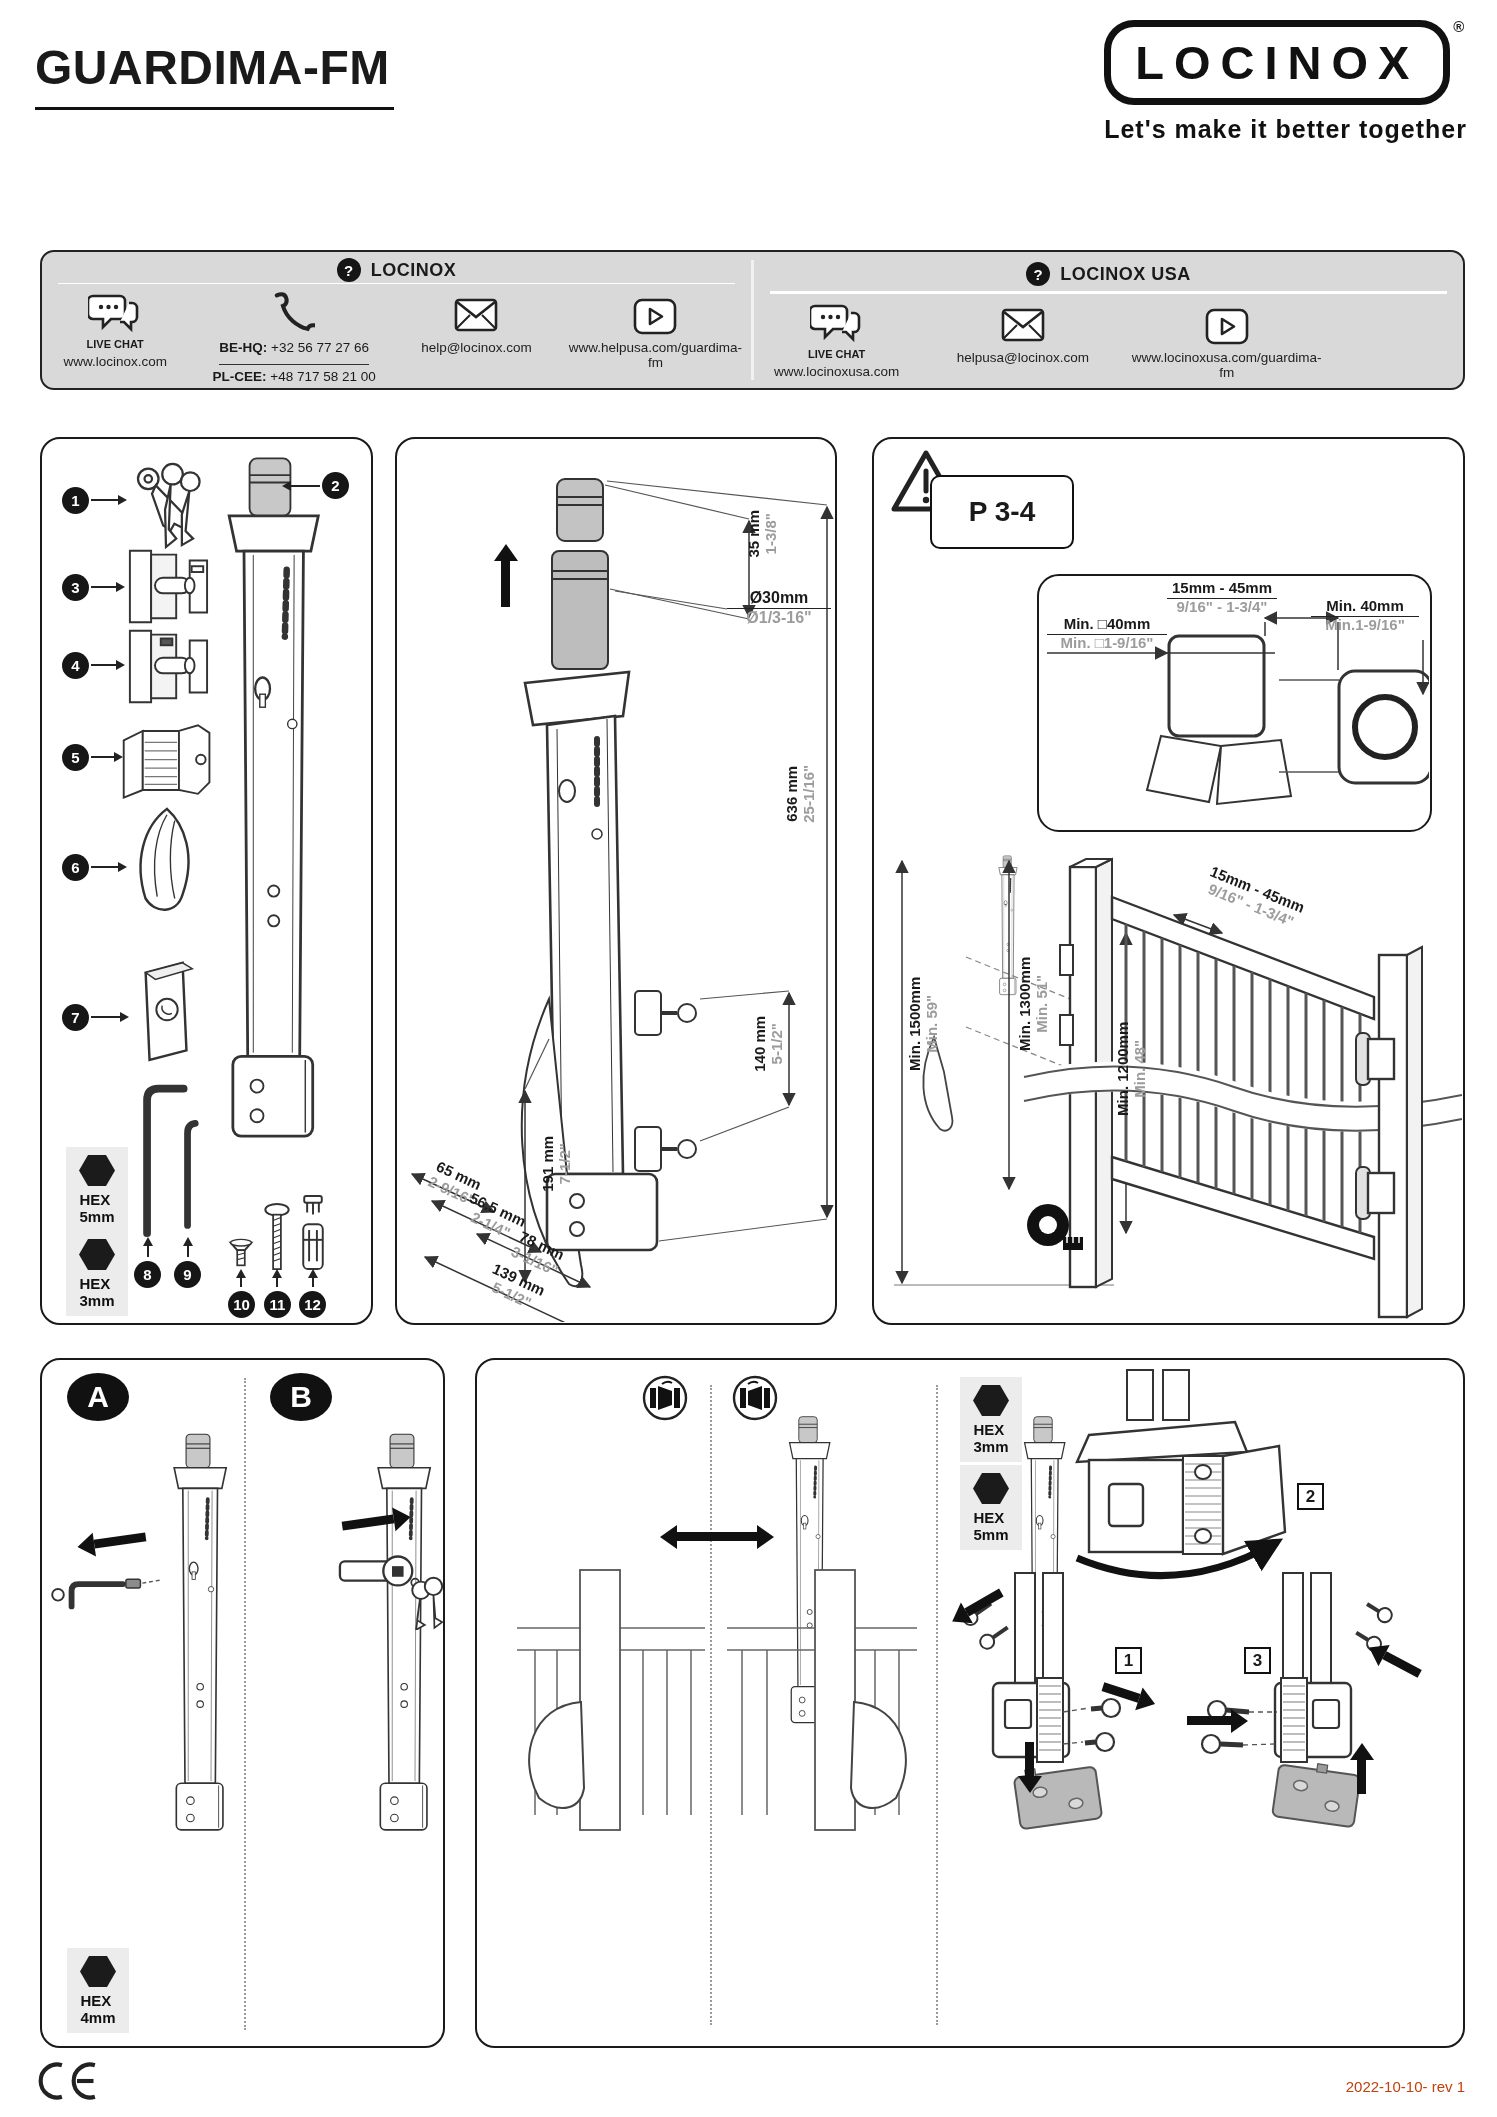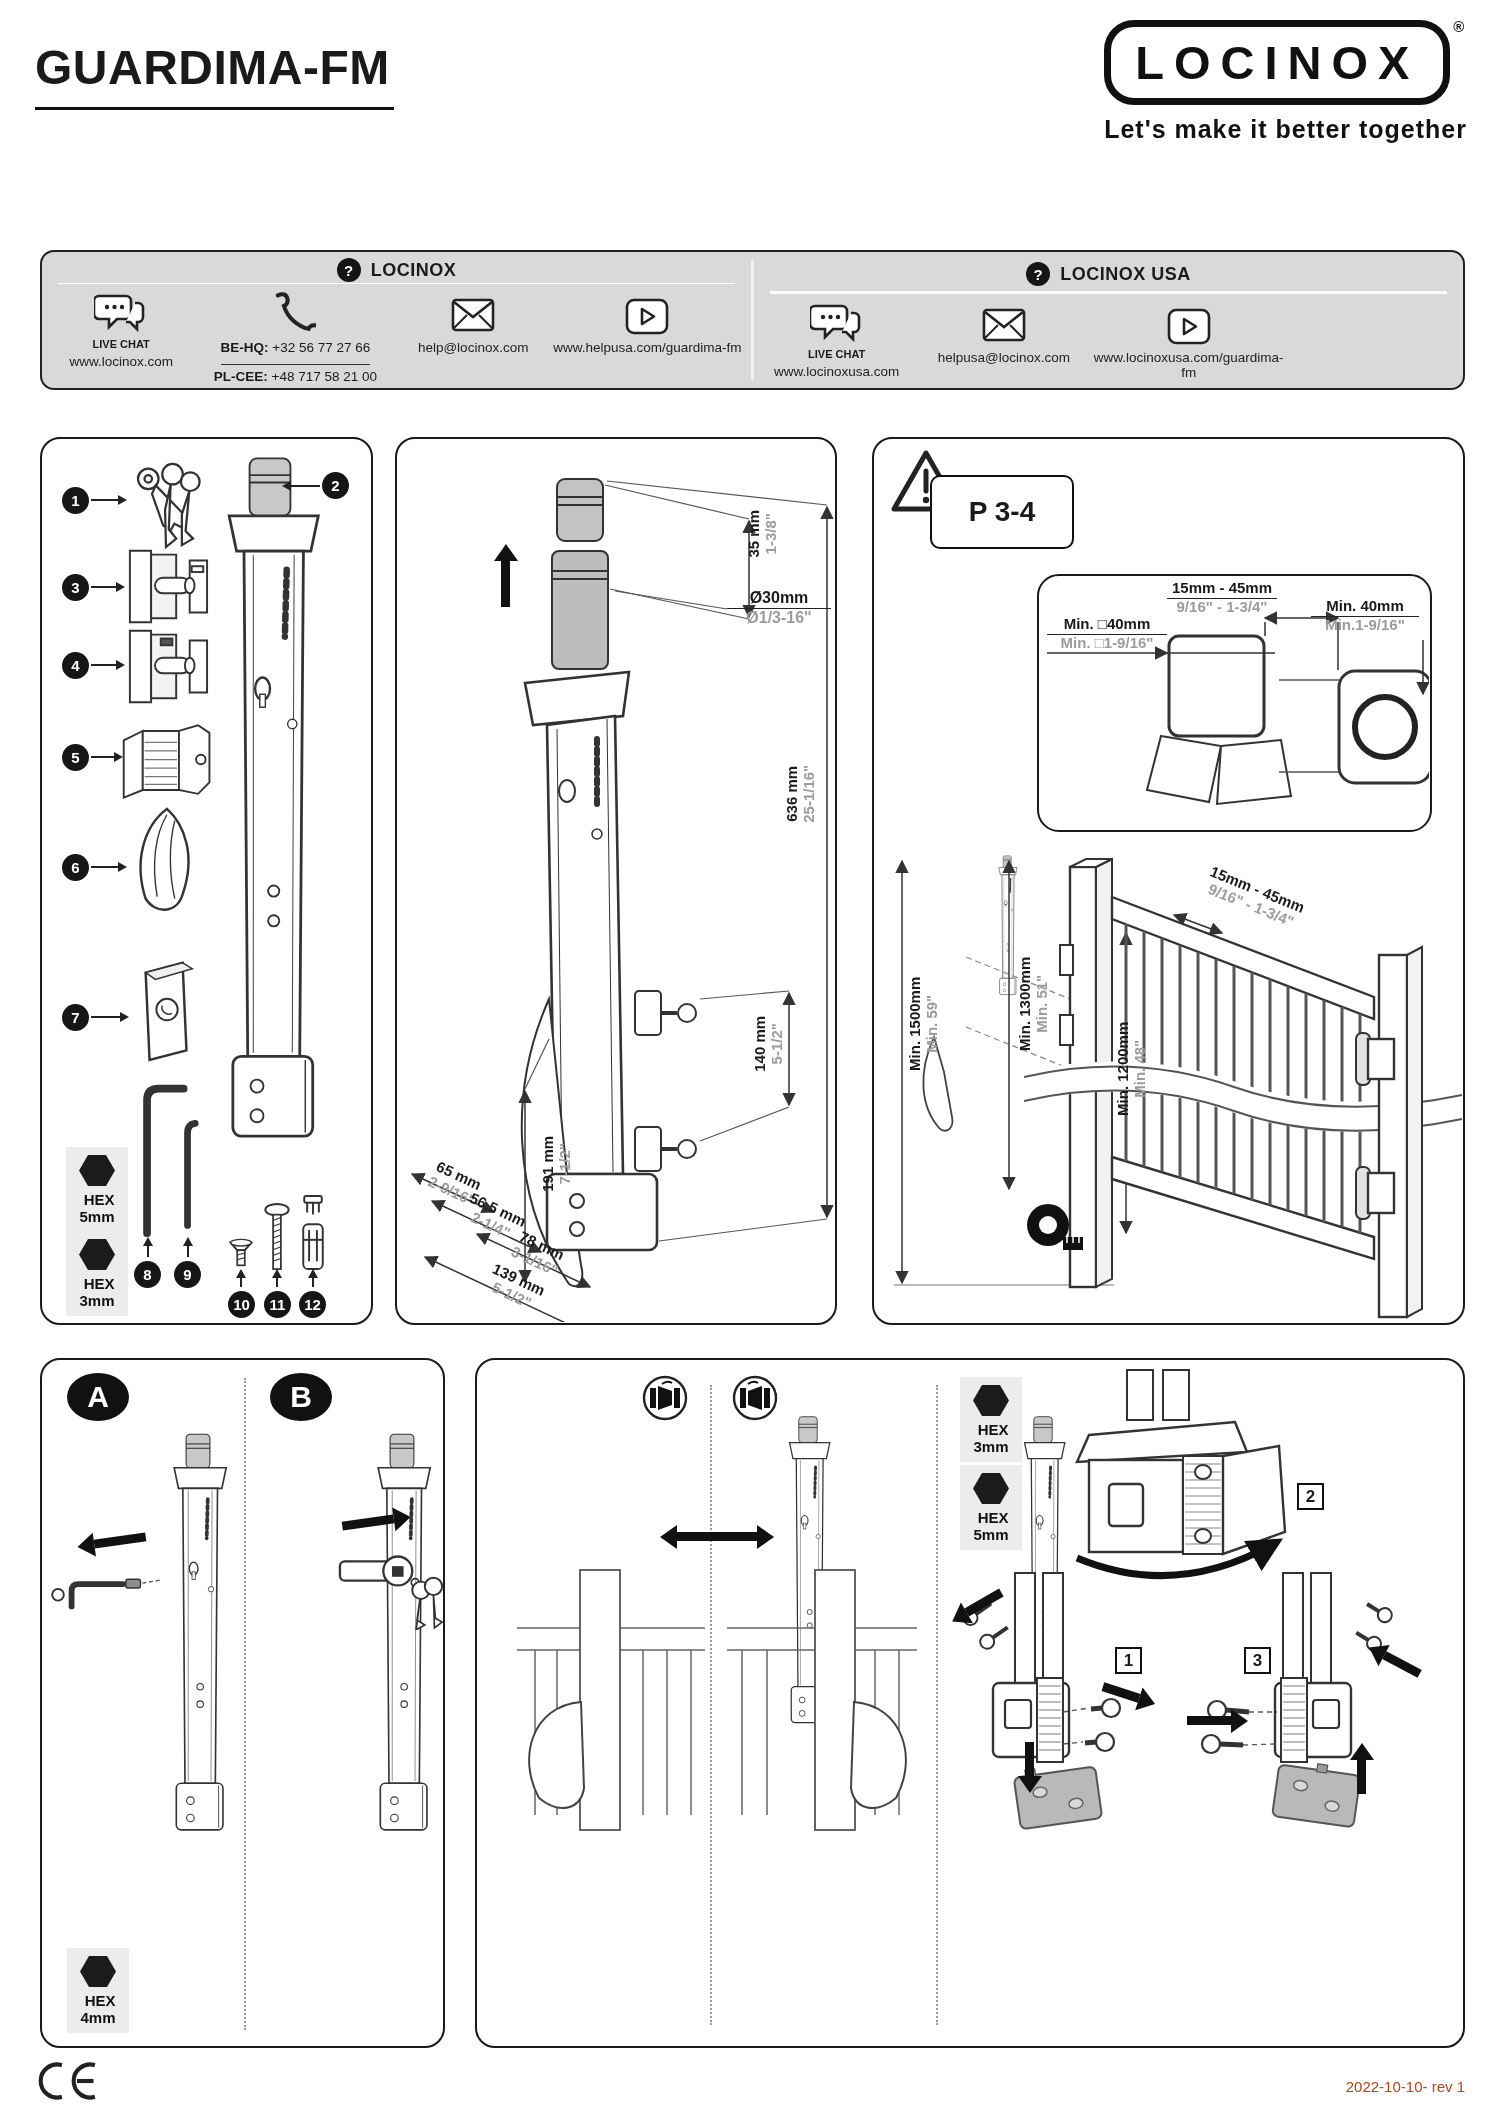--- a/index.html
+++ b/index.html
@@ -18,42 +18,42 @@
   
   .cbar{position:absolute;left:40px;top:250px;width:1425px;height:140px;background:#d9d9d9;
         border:2.5px solid #222;border-radius:14px;display:flex;box-sizing:border-box;}
   .chalf{flex:1;display:flex;flex-direction:column;padding:6px 6px 4px;min-width:0;}
   .cdiv{width:3px;background:#f1f1f1;margin:8px 0;}
   .ctitle{display:flex;align-items:center;justify-content:center;gap:10px;
           font-weight:800;font-size:18px;height:32px;letter-spacing:.5px;}
   .qicon{width:24px;height:24px;border-radius:50%;background:#151515;color:#fff;
          display:flex;align-items:center;justify-content:center;font-size:15px;font-weight:800;}
   .crule{height:3px;background:#fff;margin:1px 10px 4px;}
-  .ccols{display:flex;flex:1;}
+  .ccols{display:flex;flex:1;gap:19px;}
   .ccol{display:flex;flex-direction:column;align-items:center;justify-content:flex-start;}
   .cicon{height:48px;display:flex;align-items:flex-end;justify-content:center;}
   .ctext{font-size:13.5px;color:#222;margin-top:4px;text-align:center;}
   .chatlbl{font-size:11px;font-weight:800;margin-top:2px;}
   .pline{font-size:13.5px;margin-top:4px;}
   .pline b{font-weight:800;}
   .pline.u{border-bottom:1.5px solid #333;padding-bottom:9px;}
   
   .panel{position:absolute;border:2.5px solid #1a1a1a;border-radius:20px;background:#fff;box-sizing:border-box;}
   
   .nbadge{position:absolute;width:27px;height:27px;border-radius:50%;background:#161616;color:#fff;
           display:flex;align-items:center;justify-content:center;font-size:15px;font-weight:800;}
   .stepbox{position:absolute;width:27px;height:27px;border:2.5px solid #111;background:#fff;
            display:flex;align-items:center;justify-content:center;font-size:17px;font-weight:800;box-sizing:border-box;}
   .abOval{position:absolute;width:62px;height:48px;border-radius:50%;background:#111;color:#fff;
           display:flex;align-items:center;justify-content:center;font-size:30px;font-weight:800;}
   .hexbadge{position:absolute;width:62px;background:#ececec;display:flex;flex-direction:column;
             align-items:center;padding:8px 4px 6px;box-sizing:border-box;}
   .hexagon{width:36px;height:31px;background:#1b1b1b;
            clip-path:polygon(25% 0,75% 0,100% 50%,75% 100%,25% 100%,0 50%);}
-  .hexlabel{font-weight:800;font-size:15px;line-height:1.15;text-align:right;color:#111;margin-top:5px;}
+  .hexlabel{font-weight:800;font-size:15px;line-height:1.15;text-align:left;color:#111;margin-top:5px;}
   .hexlabel span{display:block;}
   .dim{position:absolute;text-align:center;line-height:1.12;font-size:15px;white-space:nowrap;}
   .dim .m{display:block;font-weight:800;color:#1a1a1a;}
   .dim .i{display:block;color:#9c9c9c;font-weight:600;}
   .dim.u .m{border-bottom:1.5px solid #222;padding-bottom:1px;}
   .pref{position:absolute;border:2.5px solid #111;border-radius:10px;background:#fff;
         display:flex;align-items:center;justify-content:center;font-size:28px;font-weight:800;}
   
   .tarr{position:absolute;height:2px;background:#222;}
   .tarr.r::after{content:'';position:absolute;right:-8px;top:-4px;

